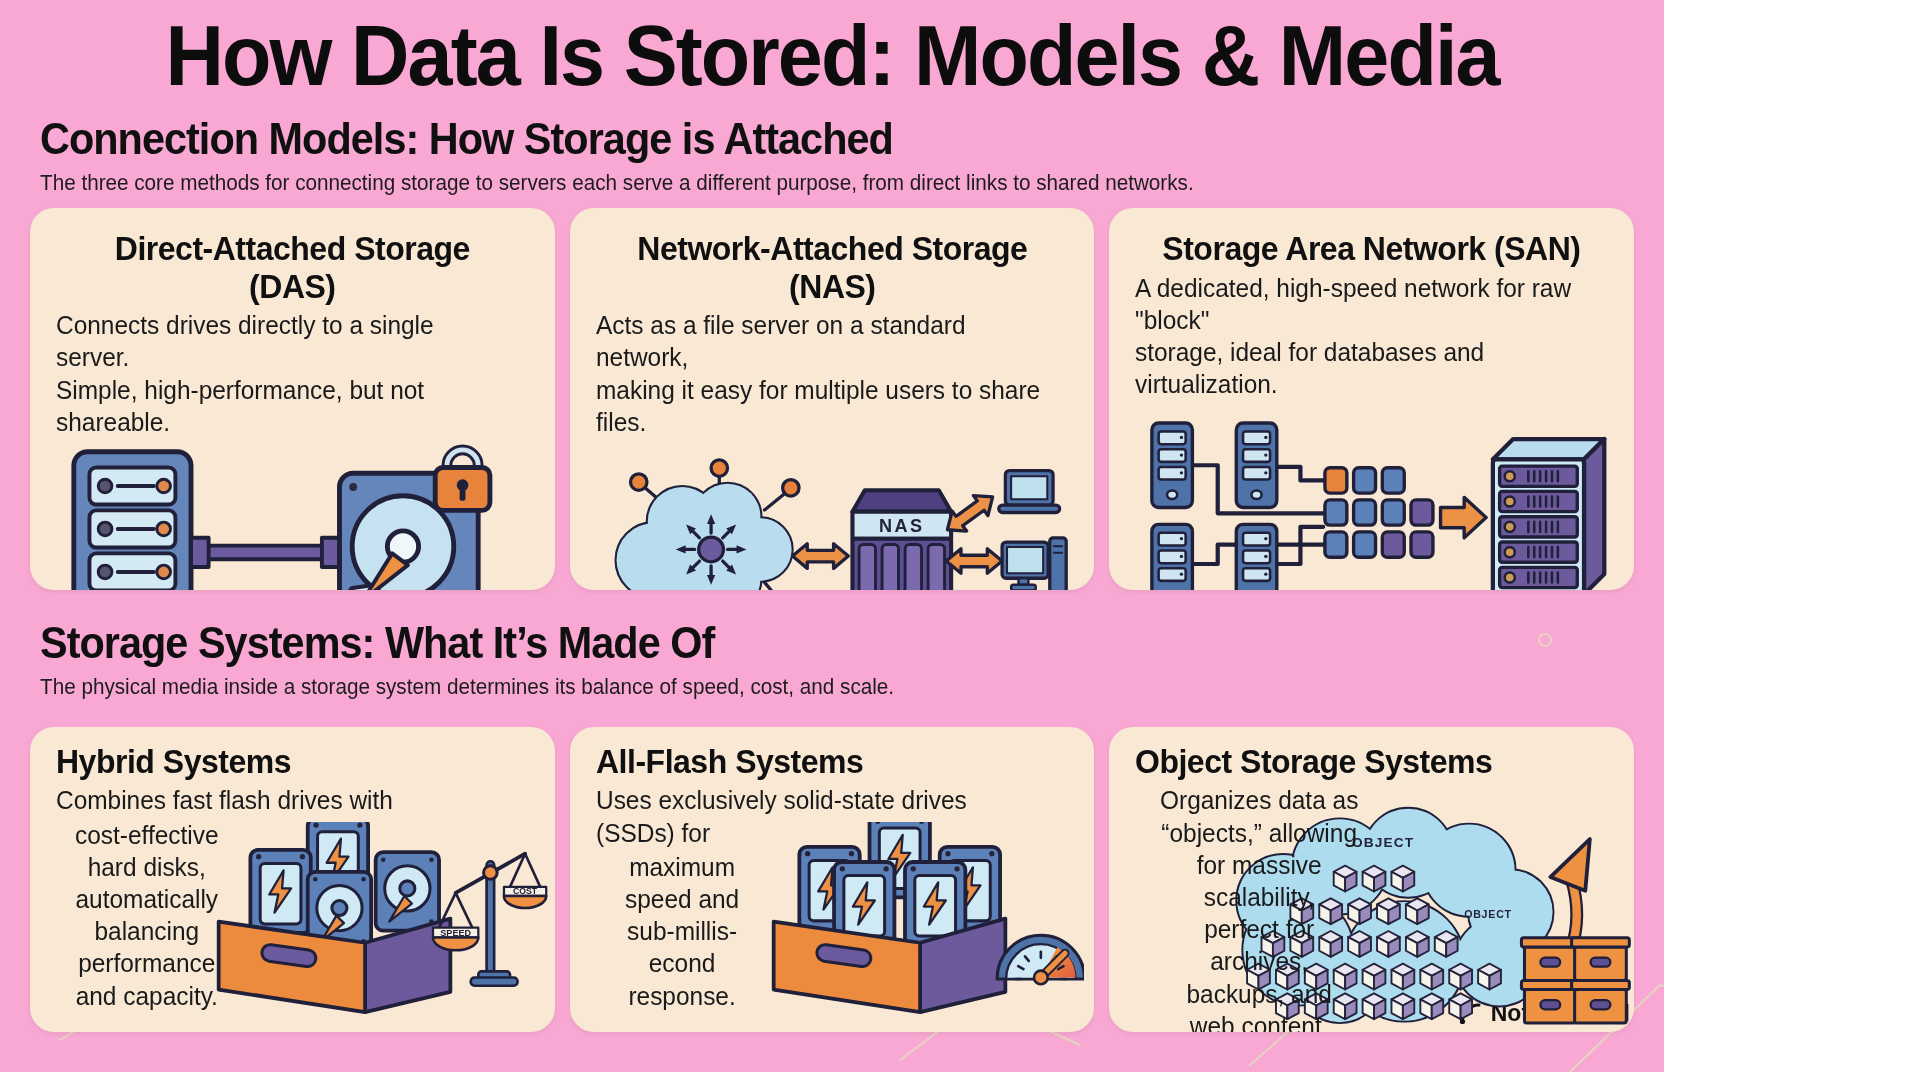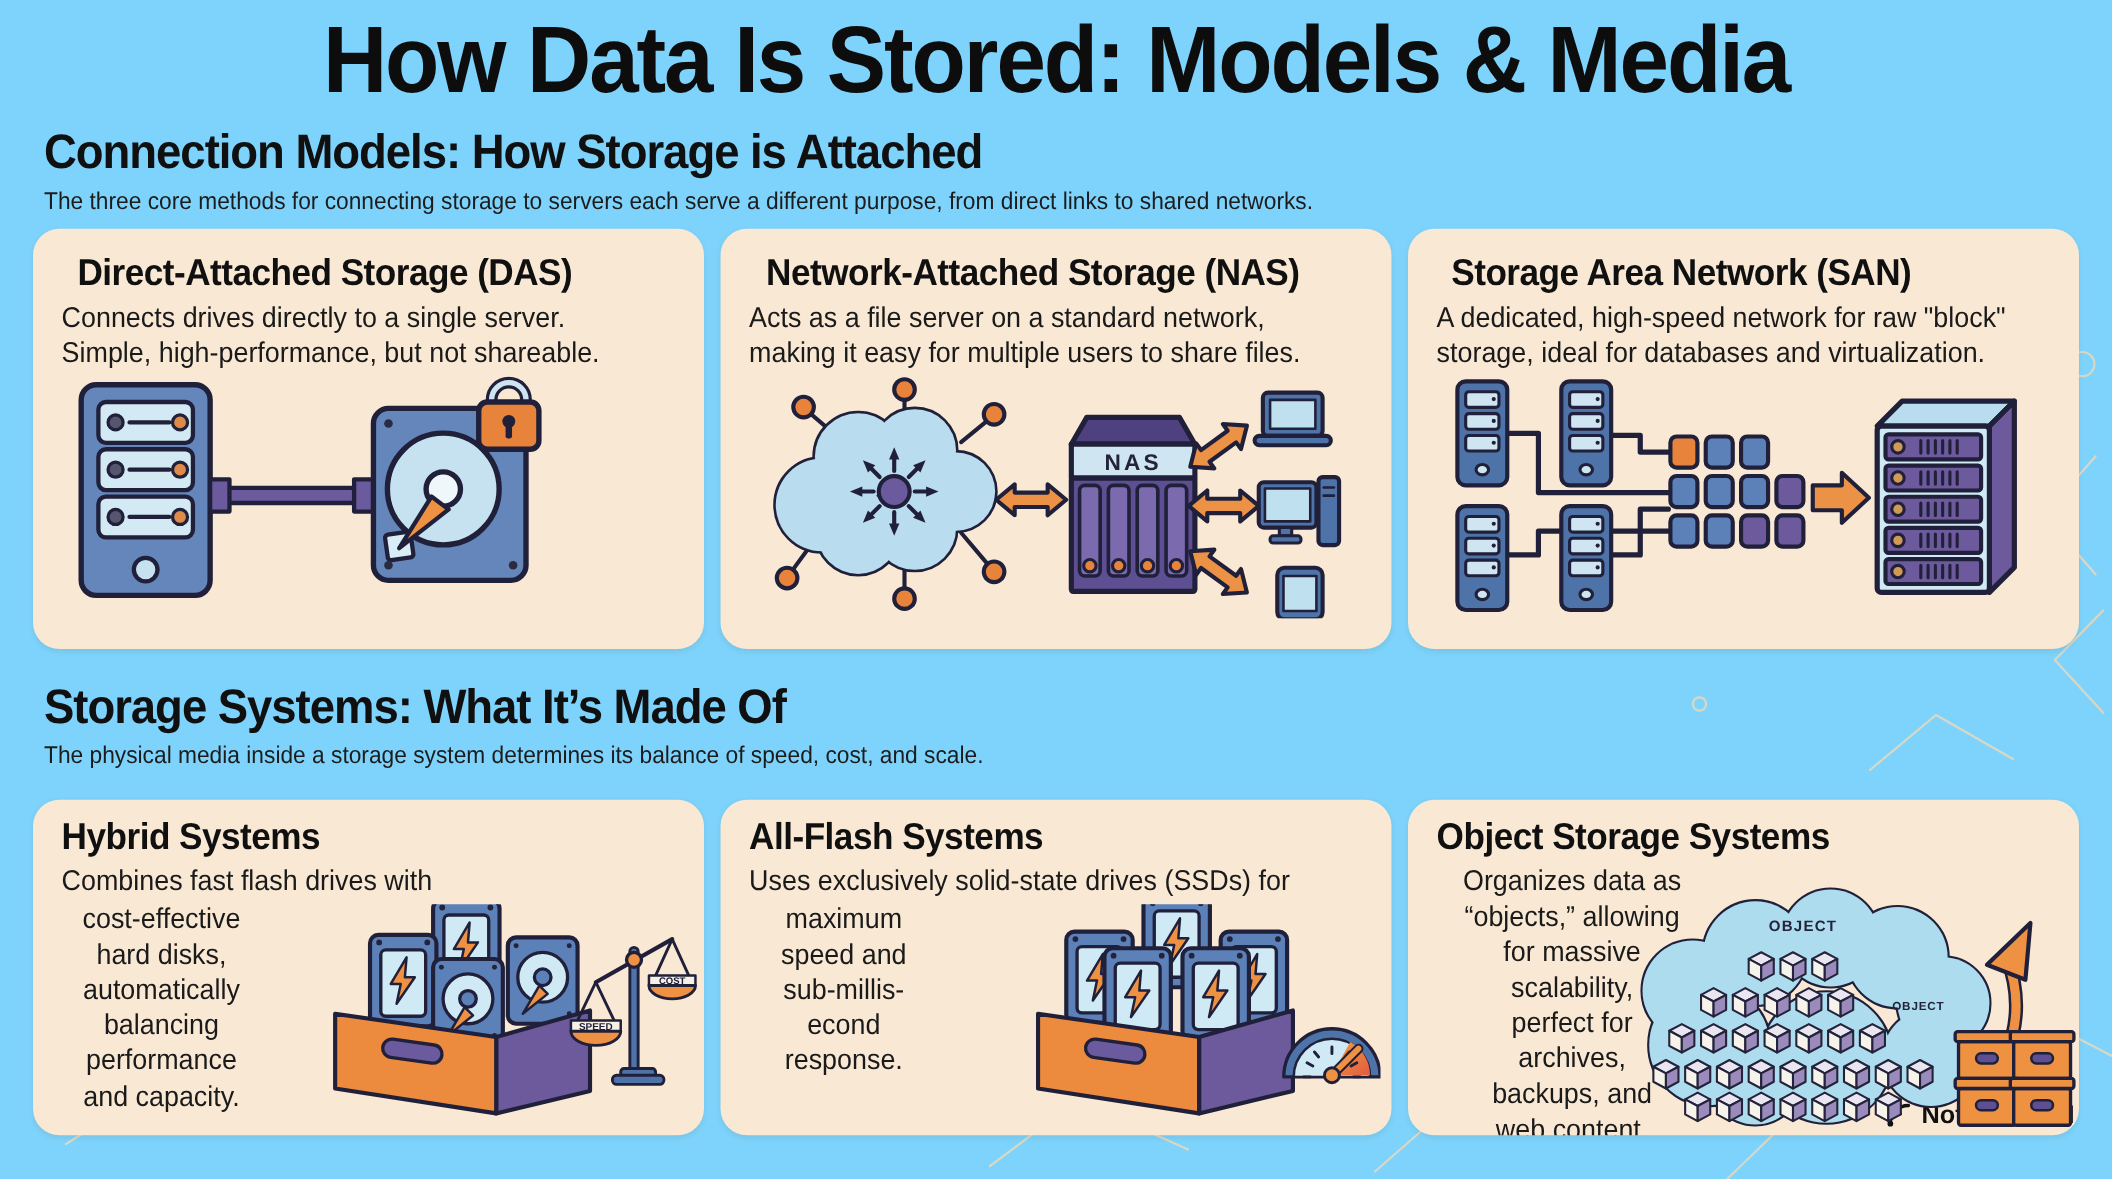--- a/index.html
+++ b/index.html
@@ -1,32 +1,32 @@
 <!DOCTYPE html>
 <html><head>
 <meta charset="utf-8">
 <style>
   html,body{margin:0;padding:0;}
   body{width:1920px;height:1072px;font-family:"Liberation Sans",sans-serif;color:#161616;}
-  .page{position:relative;width:1920px;height:1072px;background:#7dd3fc;overflow:hidden;}
+  .page{position:relative;width:1664px;height:1072px;background:#f9a8d4;overflow:hidden;}
   .decor{position:absolute;inset:0;pointer-events:none;}
   .content{position:relative;}
   .squeeze{display:inline-block;transform:scaleX(.94);transform-origin:0 50%;}
   .squeeze.center{transform-origin:50% 50%;}
   h1.title{margin:12px 0 0;text-align:center;font-size:86px;line-height:1.02;font-weight:bold;letter-spacing:-2px;color:#0d0d0d;}
   h2.sec-head{margin:16px 40px 0;font-size:44px;line-height:1.05;font-weight:bold;letter-spacing:-1px;color:#101010;}
   h2.sec-head.second{margin-top:30px;text-decoration:underline;}
   p.sec-sub{margin:8px 40px 0;font-size:22px;line-height:1.2;color:#1c1c1c;}
   .cards{display:grid;grid-template-columns:repeat(3,1fr);gap:15px;padding:0 30px;margin-top:12px;}
   .cards.row2{margin-top:26px;}
   .card{background:#f8e8d4;border-radius:24px;box-shadow:0 2px 5px rgba(90,70,40,.10);padding:10px 26px 8px;position:relative;overflow:hidden;}
   .cards.row1 .card{height:364px;}
   .cards.row2 .card{height:287px;}
   .card h3{margin:6px 0 4px;font-size:34px;line-height:1.1;font-weight:bold;letter-spacing:-.5px;color:#101010;}
-  .cards.row1 .card h3{text-align:left;margin-top:12px;}
+  .cards.row1 .card h3{text-align:center;margin-top:12px;}
   .body,.side-text,.intro{font-size:26px;line-height:1.24;color:#1a1a1a;text-decoration:underline;}
   .body span,.side-text span{white-space:pre-line;}
   .illus{display:flex;justify-content:flex-start;align-items:flex-end;margin-top:6px;}
   .side-text{position:relative;z-index:2;margin-top:2px;text-align:center;}
   .abs-illus{position:absolute;z-index:1;}
   .af-illus{right:10px;bottom:10px;height:200px;}
   .hy-illus{right:6px;bottom:10px;height:200px;}
   .ob-illus{right:2px;bottom:6px;height:228px;}
   .footer{position:absolute;right:34px;bottom:5px;display:flex;align-items:center;gap:7px;}
   .footer .brand{font-size:23px;font-weight:bold;color:#111;}

